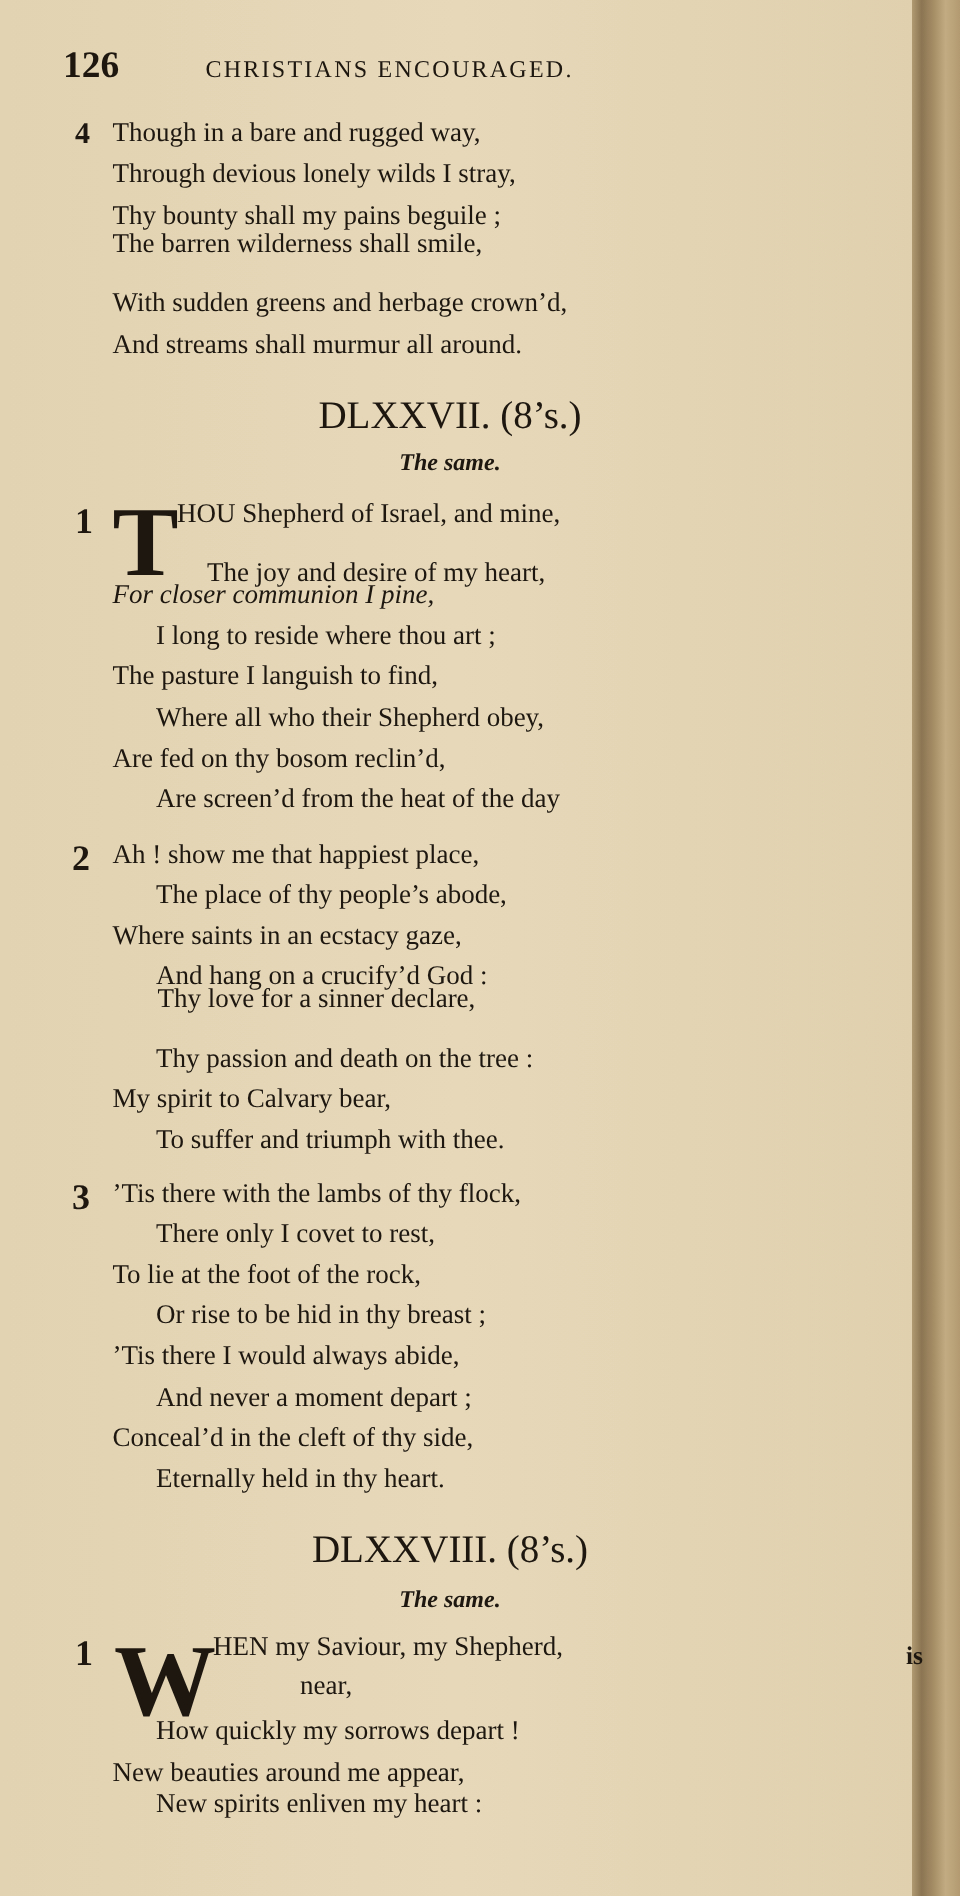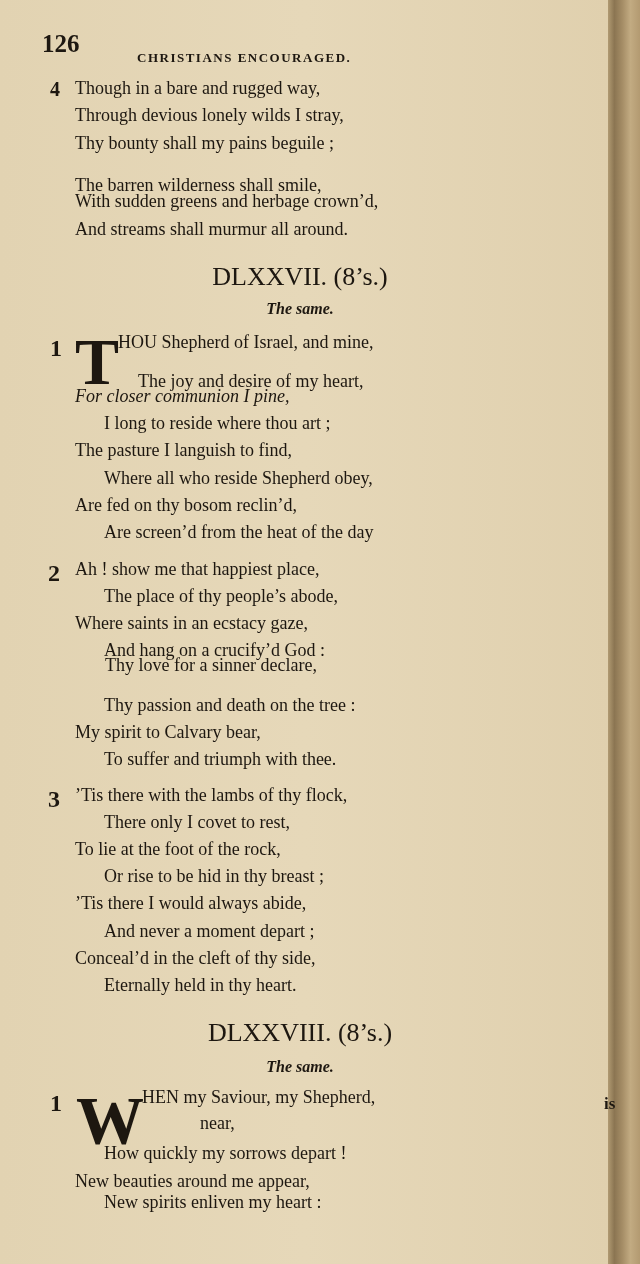--- a/index.html
+++ b/index.html
@@ -12,21 +12,21 @@
   .page {
     position:absolute; left:0; top:0; width:610px; height:1264px;
     background:linear-gradient(90deg,#e2d3b2 0%,#e6d8b9 50%,#e0d0ae 100%);
   }
   .gutter {
     position:absolute; left:608px; top:0; width:32px; height:1264px;
     background:linear-gradient(90deg,#b09a72 0%,#8b7552 20%,#a58d66 45%,#c2ab82 70%,#b39a71 100%);
   }
   .header { position:absolute; top:30px; left:42px; width:520px; height:30px; }
   .pnum { position:absolute; left:0; top:0; font-size:25px; font-weight:bold; }
-  .running { position:absolute; left:95px; top:20px; font-size:13px; font-weight:bold; letter-spacing:1.5px; }
+  .running { position:absolute; left:95px; top:8px; font-size:16px; font-weight:normal; letter-spacing:1.5px; }
   .line { position:absolute; font-size:18px; white-space:nowrap; line-height:1; }
   .num { position:absolute; font-size:24px; font-weight:bold; }
   .hymn-title { position:absolute; font-size:26px; white-space:nowrap; width:640px; text-align:center; left:-20px; }
   .subtitle { position:absolute; font-size:16px; font-style:italic; font-weight:bold; width:640px; text-align:center; left:-20px; }
   .dropcap { position:absolute; font-size:66px; font-weight:bold; line-height:1; }
   .is { position:absolute; font-size:17px; font-weight:bold; }
 </style>
 </head>
 <body>
 
@@ -35,35 +35,35 @@
 
 <div class="header">
   <span class="pnum">126</span>
   <span class="running">CHRISTIANS ENCOURAGED.</span>
 </div>
 
 <span class="num" style="left:50px;top:78px;font-size:20px;">4</span>
 <div class="line" style="left:75px;top:79px;">Though in a bare and rugged way,</div>
 <div class="line" style="left:75px;top:106px;">Through devious lonely wilds I stray,</div>
 <div class="line" style="left:75px;top:134px;">Thy bounty shall my pains beguile ;</div>
-<div class="line" style="left:75px;top:176px;">The barren wilderness shall smile,</div>
+<div class="line" style="left:75px;top:153px;">The barren wilderness shall smile,</div>
 <div class="line" style="left:75px;top:192px;">With sudden greens and herbage crown’d,</div>
 <div class="line" style="left:75px;top:220px;">And streams shall murmur all around.</div>
 
 <div class="hymn-title" style="top:262px;">DLXXVII. (8’s.)</div>
 <div class="subtitle" style="top:300px;">The same.</div>
 
 <span class="num" style="left:50px;top:335px;">1</span>
 <span class="dropcap" style="left:75px;top:329px;">T</span>
 <div class="line" style="left:118px;top:333px;text-align:center;">HOU Shepherd of Israel, and mine,</div>
 <div class="line" style="left:138px;top:360px;margin-top:12px;">The joy and desire of my heart,</div>
 <div class="line" style="left:75px;top:387px;font-style:italic;">For closer communion I pine,</div>
 <div class="line" style="left:104px;top:414px;">I long to reside where thou art ;</div>
 <div class="line" style="left:75px;top:441px;">The pasture I languish to find,</div>
-<div class="line" style="left:104px;top:469px;">Where all who reside Shepherd obey,</div>
+<div class="line" style="left:104px;top:469px;">Where all who their Shepherd obey,</div>
 <div class="line" style="left:75px;top:496px;">Are fed on thy bosom reclin’d,</div>
 <div class="line" style="left:104px;top:523px;">Are screen’d from the heat of the day</div>
 
 <span class="num" style="left:48px;top:560px;">2</span>
 <div class="line" style="left:75px;top:560px;">Ah ! show me that happiest place,</div>
 <div class="line" style="left:104px;top:587px;">The place of thy people’s abode,</div>
 <div class="line" style="left:75px;top:614px;">Where saints in an ecstacy gaze,</div>
 <div class="line" style="left:104px;top:641px;">And hang on a crucify’d God :</div>
 <div class="line" style="left:75px;top:656px;margin-left:30px;">Thy love for a sinner declare,</div>
 <div class="line" style="left:104px;top:696px;">Thy passion and death on the tree :</div>

